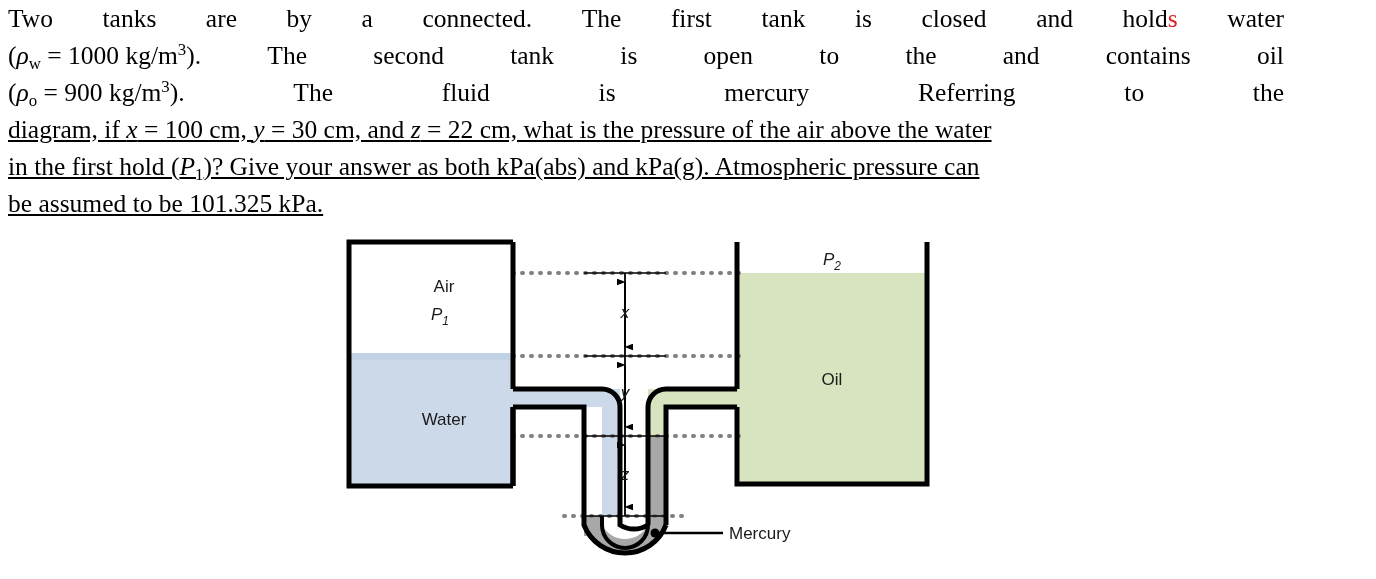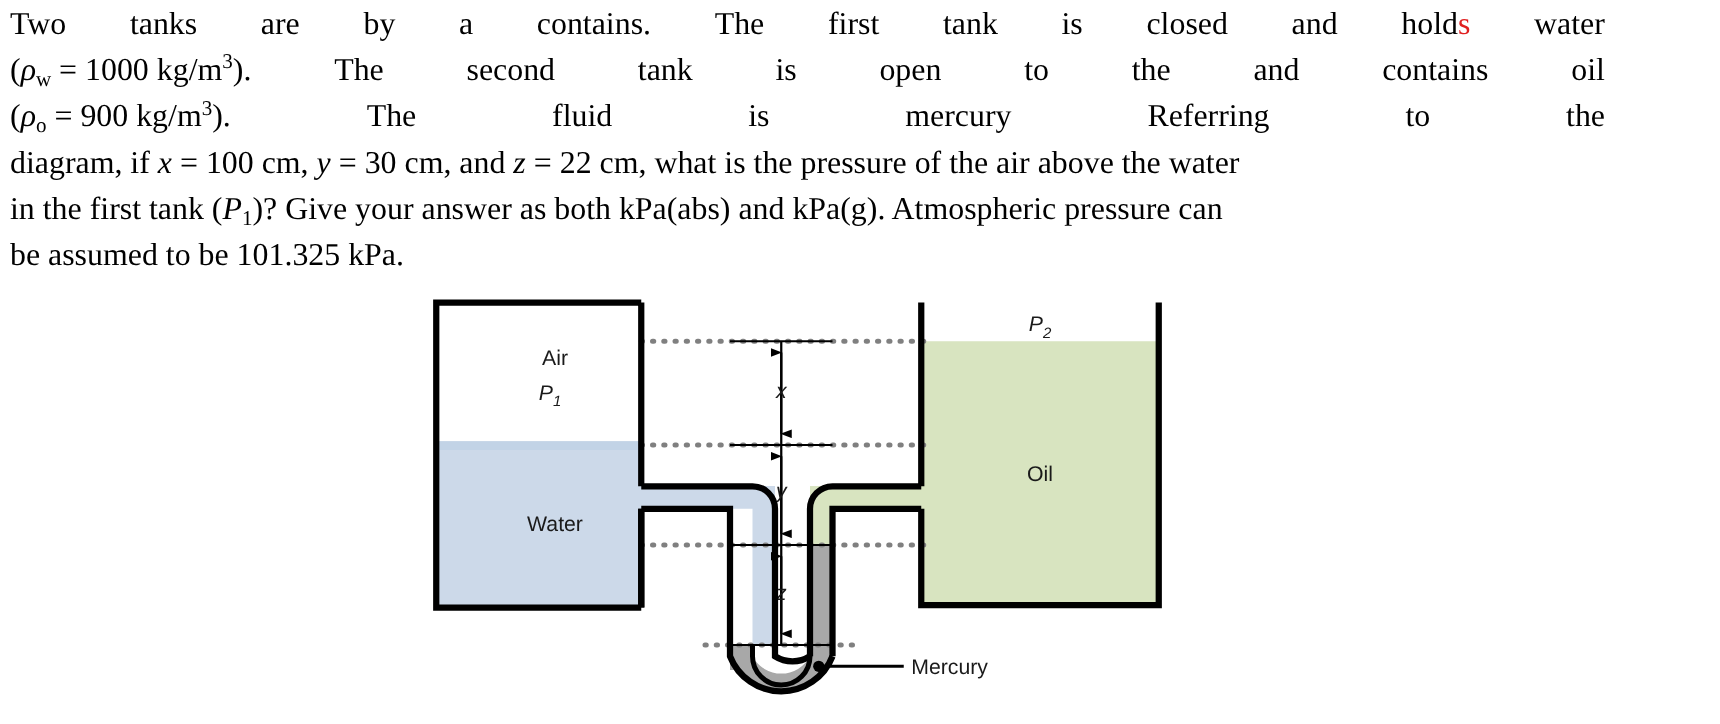--- a/index.html
+++ b/index.html
@@ -40,20 +40,21 @@
     white-space: nowrap;
   }
   
   #problem-text .ln.just {
     display: flex;
     justify-content: space-between;
     white-space: nowrap;
   }
   #problem-text .ln.last {
     display: block;
+    text-decoration: underline;
   }
   .red { color: #e02020; }
   .itl { font-style: italic; }
   sub {
     font-size: 0.66em;
     vertical-align: -0.28em;
     line-height: 0;
   }
   sup {
     font-size: 0.66em;
@@ -95,21 +96,21 @@
 <div id="page">
 
   <div id="problem-text">
 
     <span class="ln just">
       <span>Two</span>
       <span>tanks</span>
       <span>are</span>
       <span>by</span>
       <span>a</span>
-      <span>contains.</span>
+      <span>connected.</span>
       <span>The</span>
       <span>first</span>
       <span>tank</span>
       <span>is</span>
       <span>closed</span>
       <span>and</span>
       <span><span>hold</span><span class="red">s</span></span>
       <span>water</span>
     </span>
 
@@ -133,21 +134,21 @@
       <span>fluid</span>
       <span>is</span>
       <span>mercury</span>
       <span>Referring</span>
       <span>to</span>
       <span>the</span>
     </span>
 
     <span class="ln last"><span>diagram, if </span><span class="itl">x</span><span> = 100 cm, </span><span class="itl">y</span><span> = 30 cm, and </span><span class="itl">z</span><span> = 22 cm, what is the pressure of the air above the water</span></span>
 
-    <span class="ln last"><span>in the first tank (</span><span class="itl">P</span><sub>1</sub><span>)? Give your answer as both kPa(abs) and kPa(g). Atmospheric pressure can</span></span>
+    <span class="ln last"><span>in the first hold (</span><span class="itl">P</span><sub>1</sub><span>)? Give your answer as both kPa(abs) and kPa(g). Atmospheric pressure can</span></span>
 
     <span class="ln last">be assumed to be 101.325 kPa.</span>
   </div>
 
   <div id="diagram">
     <svg width="640" height="340" viewBox="0 0 640 340" xmlns="http://www.w3.org/2000/svg">
 
       <rect x="19" y="125" width="164" height="133" fill="#ccd9e9"></rect>
       <rect x="19" y="125" width="164" height="7" fill="#c2d3e6"></rect>
 

